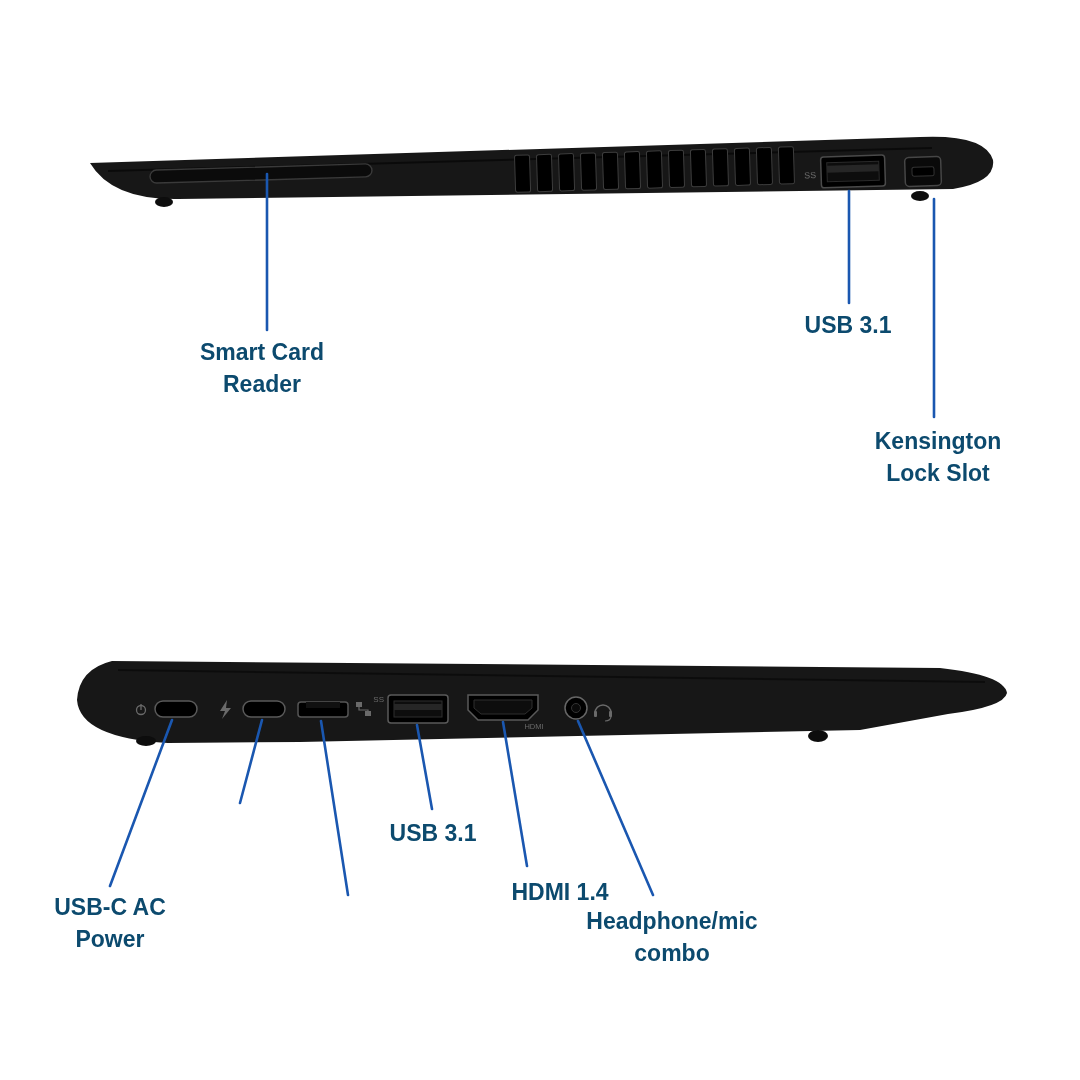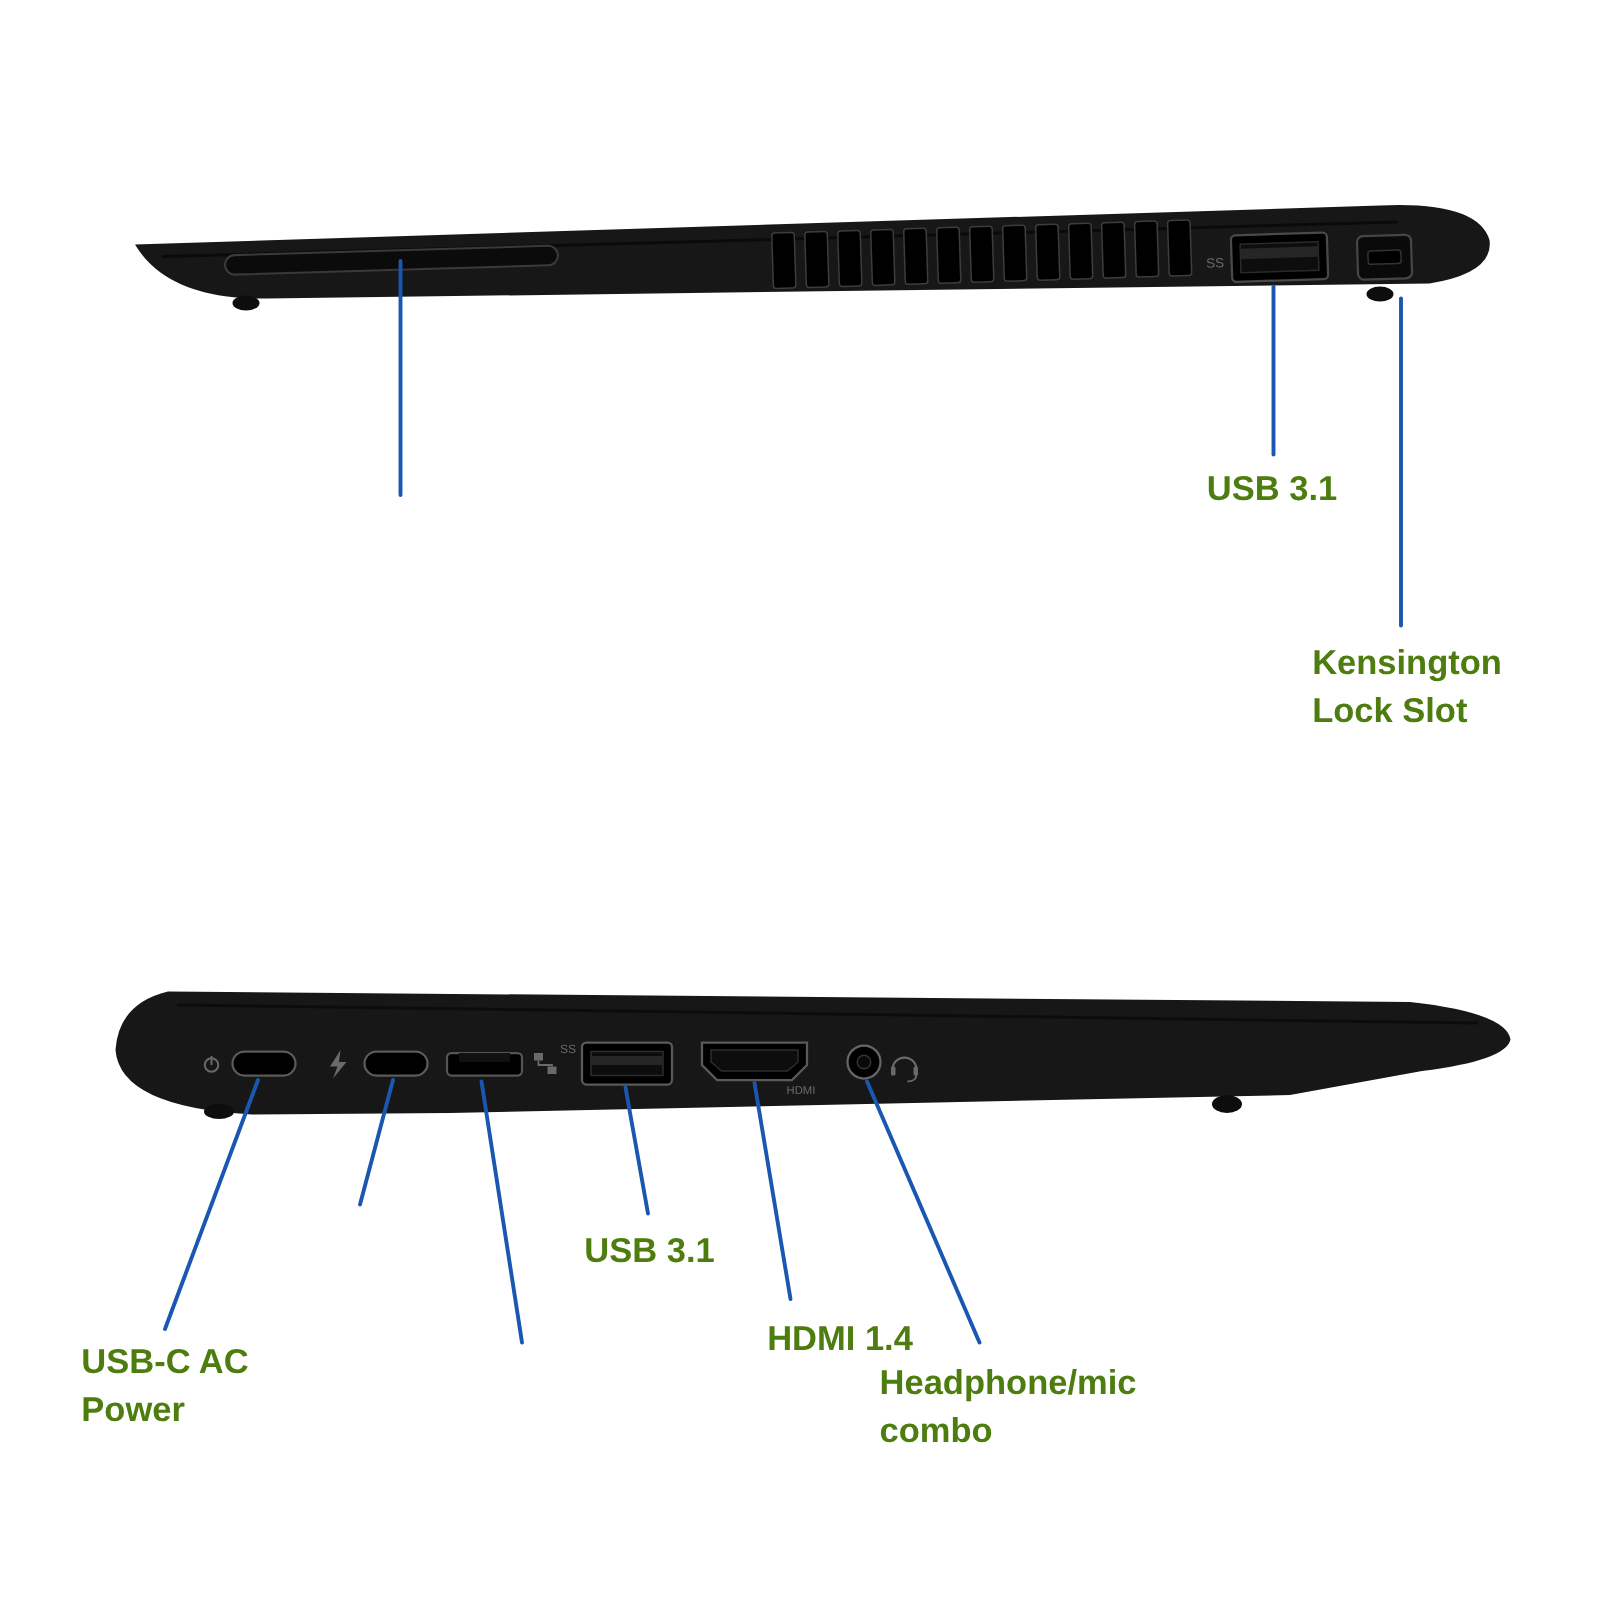--- a/index.html
+++ b/index.html
@@ -7,24 +7,25 @@
     position:relative;
     width:1080px;height:1080px;
     background:#ffffff;
     overflow:hidden;
     font-family:"Liberation Sans",sans-serif;
   }
   .scene{position:absolute;left:0;top:0;}
   .label{
     position:absolute;
     transform:translateX(-50%);
+    text-align:center;
     font-weight:700;
     font-size:23px;
     line-height:32px;
-    color:#4d7c0f;
+    color:#0c4a6e;
     white-space:nowrap;
   }
   .callout{stroke:#1a57b0;stroke-width:2.6;stroke-linecap:round;}
   .portmark{font-family:"Liberation Sans",sans-serif;fill:#6a6a6a;}
 </style>
 </head>
 <body>
 
 <div class="canvas">
 
@@ -128,20 +129,24 @@
 
       <line class="callout" x1="172" y1="720" x2="110" y2="886"></line>
       <line class="callout" x1="262" y1="720" x2="240" y2="803"></line>
       <line class="callout" x1="321" y1="721" x2="348" y2="895"></line>
       <line class="callout" x1="417" y1="725" x2="432" y2="809"></line>
       <line class="callout" x1="503" y1="722" x2="527" y2="866"></line>
       <line class="callout" x1="578" y1="721" x2="653" y2="895"></line>
     </g>
   </svg>
 
+  <div class="label" style="left:262px;top:336px">
+    <span>Smart Card</span><br>
+    <span>Reader</span>
+  </div>
 
   <div class="label" style="left:848px;top:309px">
     <span>USB 3.1</span>
   </div>
 
   <div class="label" style="left:938px;top:425px">
     <span>Kensington</span><br>
     <span>Lock Slot</span>
   </div>
 

